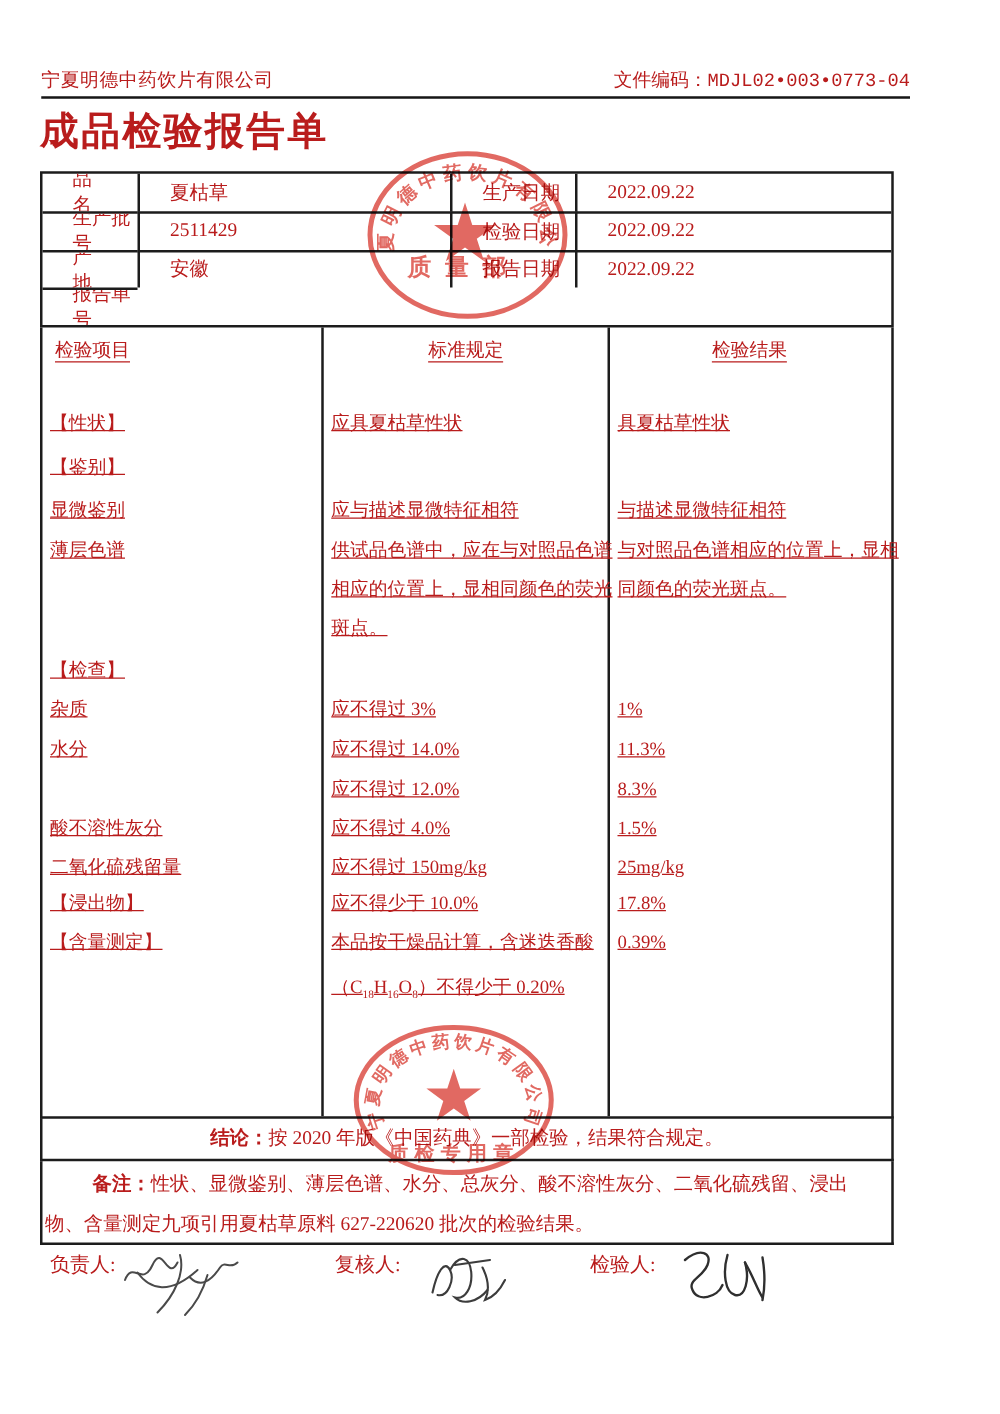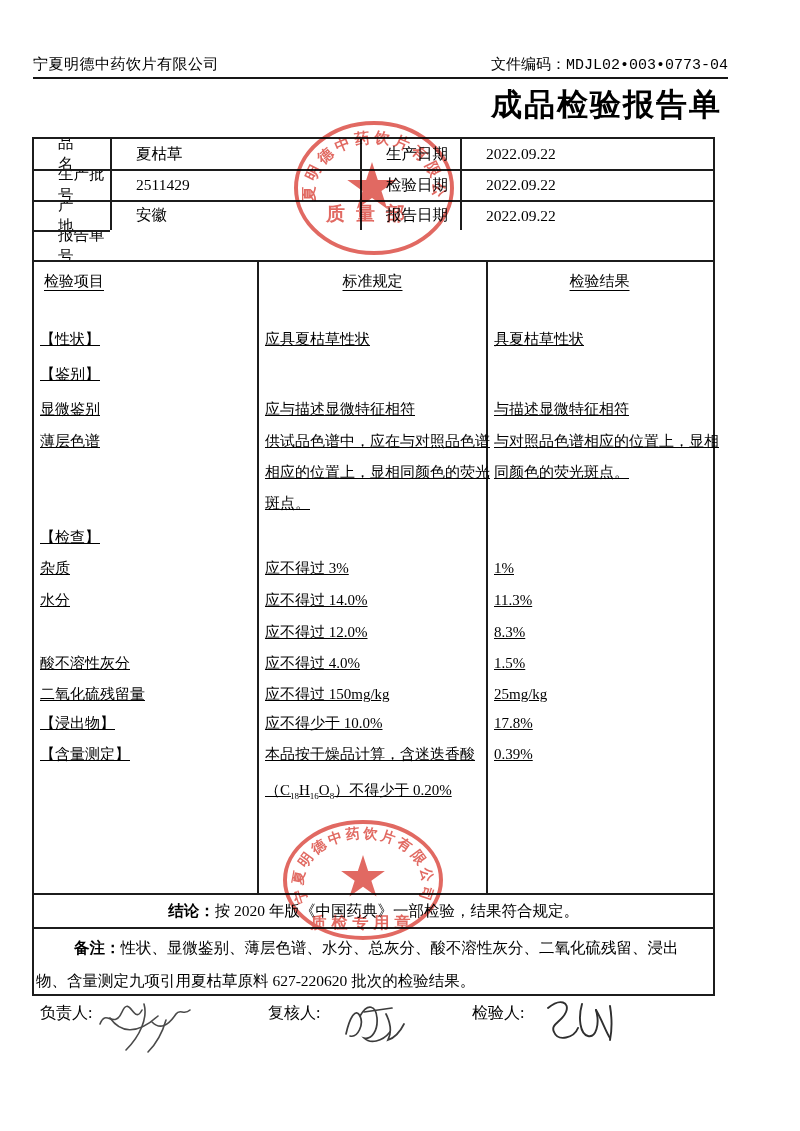--- a/index.html
+++ b/index.html
@@ -1,28 +1,28 @@
 <!DOCTYPE html>
 <html><head>
 <meta charset="utf-8">
 <style>
   * { margin:0; padding:0; box-sizing:border-box; }
   html,body { background:#ffffff; }
   .page {
     position:relative; width:800px; height:1131px; margin:0 auto;
     background:#ffffff; overflow:hidden;
     font-family:"Liberation Serif","DejaVu Serif",serif;
-    color:#000000;
+    color:#b91c1c;
   }
   
   .hdr-company { position:absolute; left:33px; top:55px; font-size:15px; letter-spacing:.5px; }
   .hdr-code    { position:absolute; right:72px; top:55px; font-size:15px; font-family:"Liberation Mono","DejaVu Sans Mono",monospace; }
   .hdr-code .lab { font-family:"Liberation Serif","DejaVu Serif",serif; }
   .hdr-rule    { position:absolute; left:33px; top:77px; width:695px; height:2px; background:#161616; }
-  .title { position:absolute; left:32px; top:84px; width:690px; text-align:right;
+  .title { position:absolute; left:32px; top:84px; width:690px; text-align:left;
            font-size:31px; font-weight:700; letter-spacing:2px; }
   
   .info { position:absolute; left:32px; top:137px; width:683px; height:125px;
           border:2px solid #1c1c1c; display:grid;
           grid-template-columns:76px 250px 100px 1fr;
           grid-template-rows:repeat(4,1fr); font-size:15.5px; }
   .info > div { border-left:2px solid #1c1c1c; border-top:2px solid #1c1c1c;
                 display:flex; align-items:center; padding-left:24px; overflow:hidden; }
   .info > div.fc { border-left:none; }
   .info > div.fr { border-top:none; }

